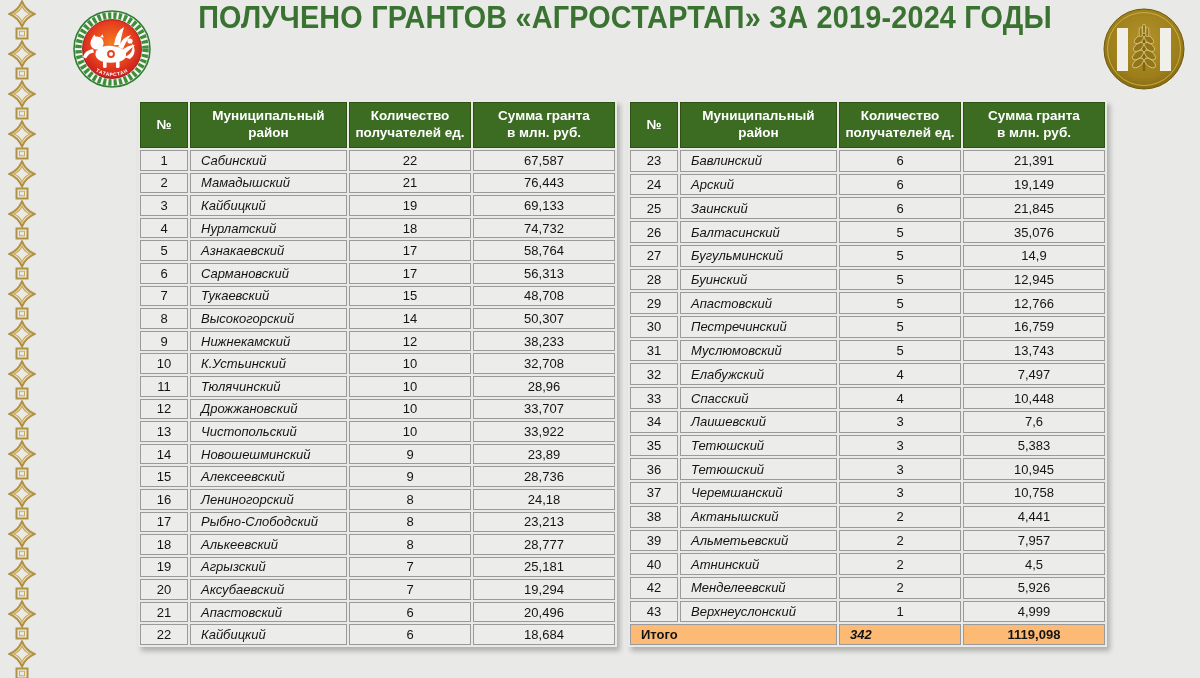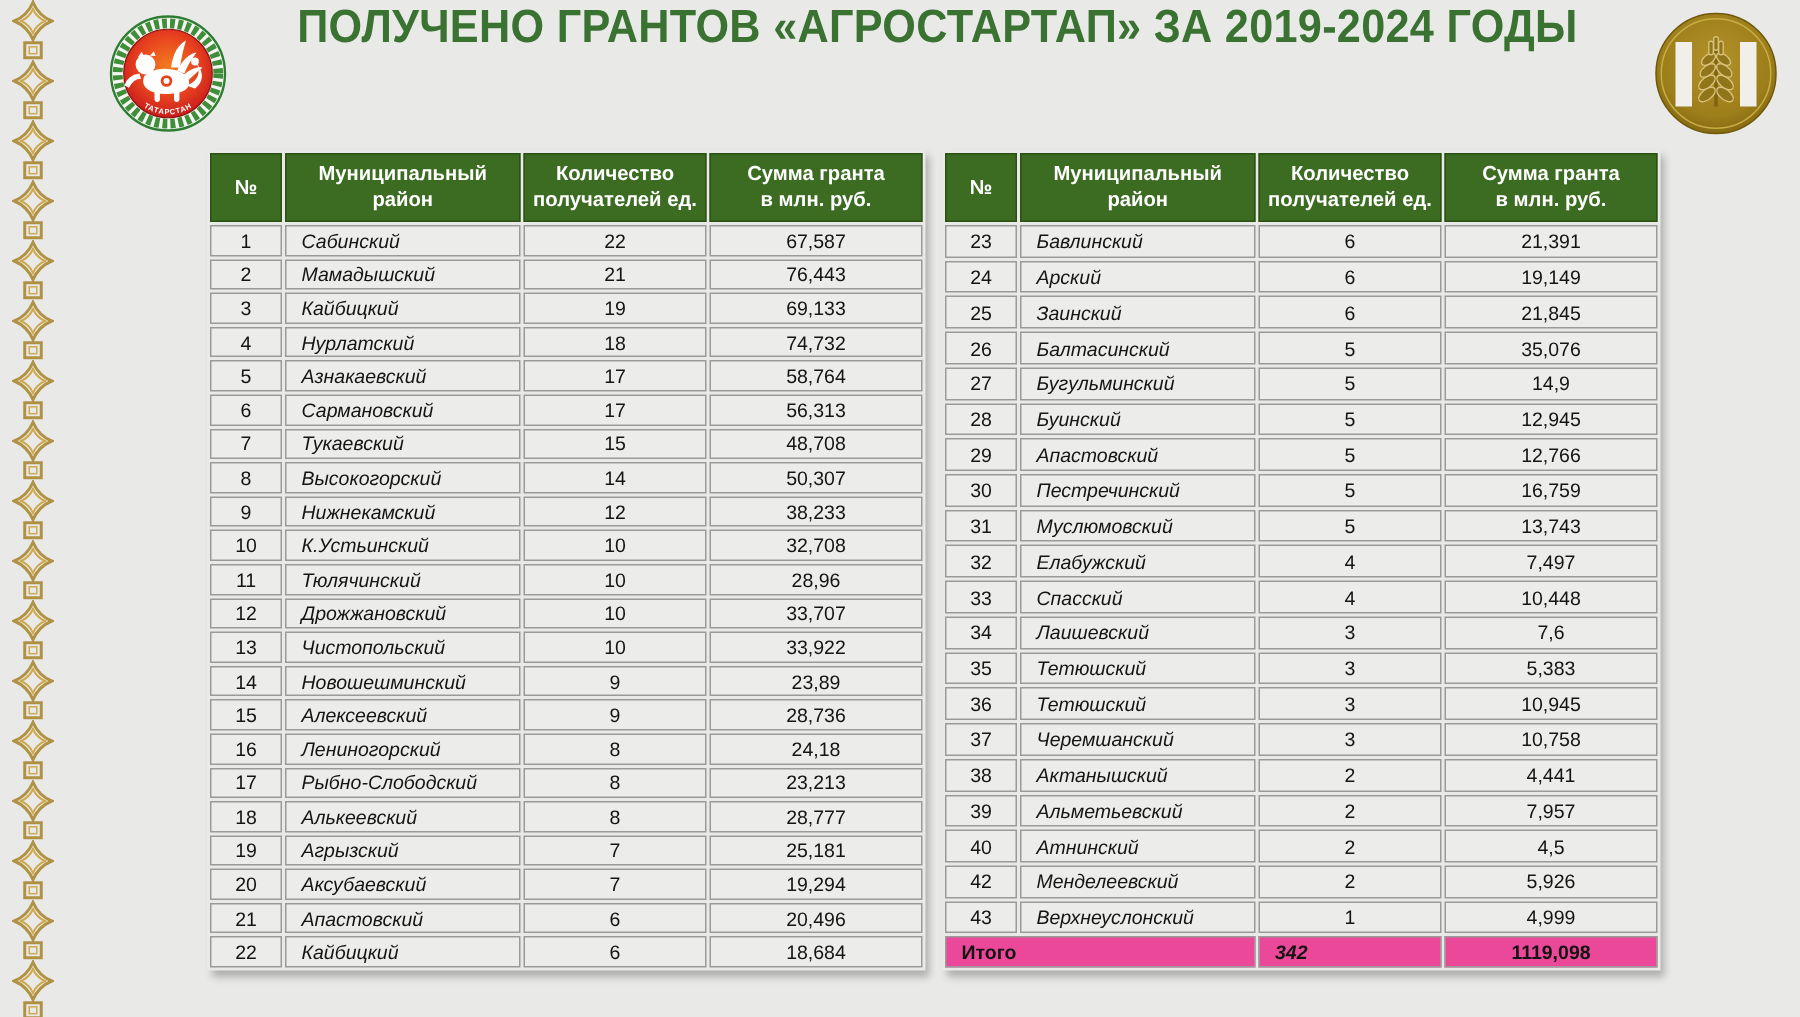--- a/index.html
+++ b/index.html
@@ -40,21 +40,21 @@
     white-space:pre-line;
   }
   .grants td{
     background:#ececea;border:1px solid #9a9a9a;color:#141414;
     font-size:13px;height:18.6px;padding:0 5px;
     text-align:center;vertical-align:middle;
     white-space:nowrap;overflow:hidden;
   }
   .grants td:nth-child(2){text-align:left;padding-left:10px;font-style:italic;}
   .grants tr.total-row td{
-    background:#ec4899;font-weight:bold;
+    background:#fdba74;font-weight:bold;
   }
   .grants tr.total-row td.total-label{text-align:left;padding-left:10px;}
 </style>
 </head>
 <body>
 
 <div class="slide">
 
   <svg class="ornament" viewBox="0 0 28 678" preserveAspectRatio="none">
     <defs>

